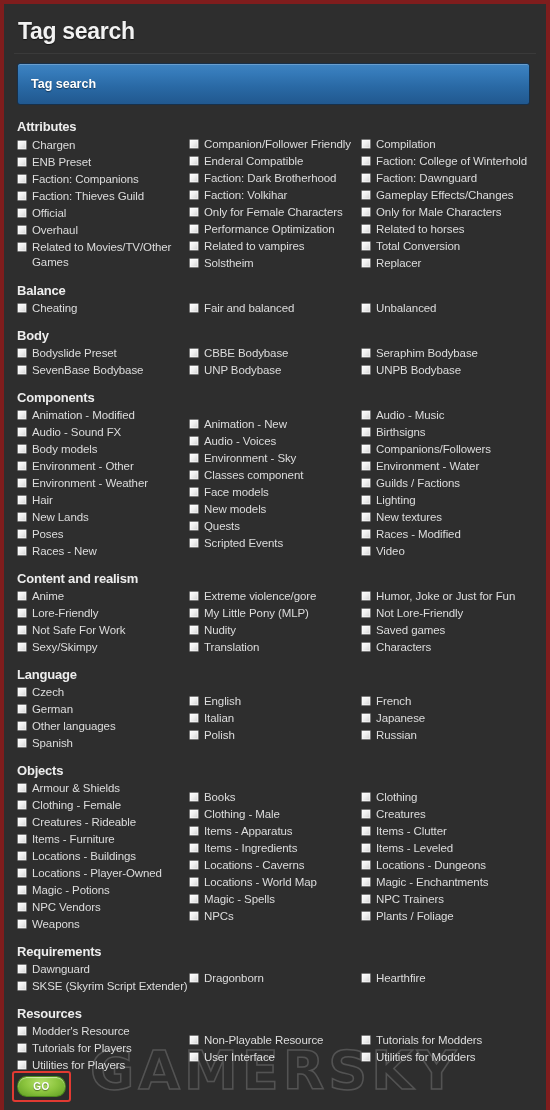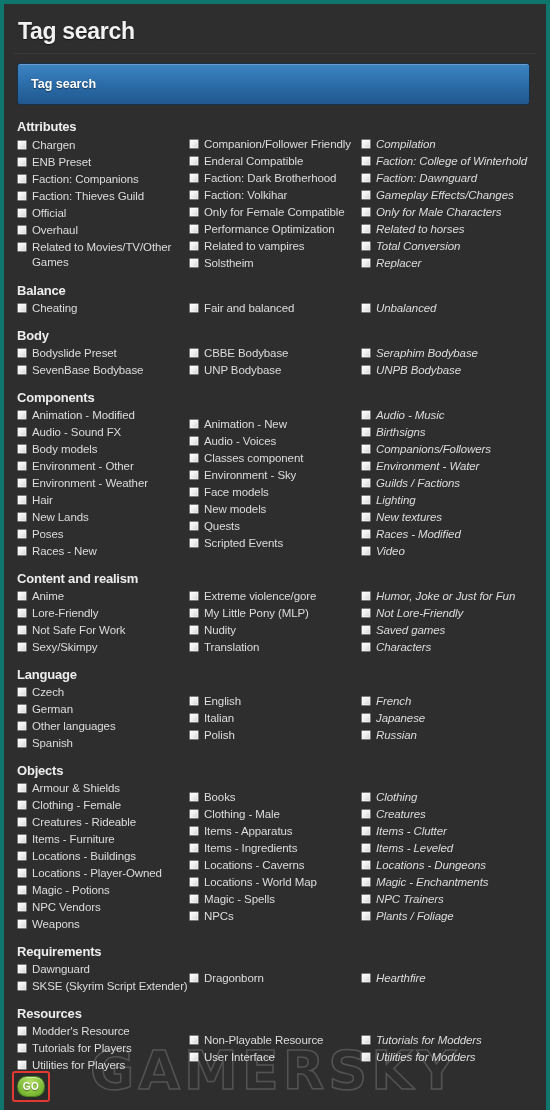--- a/index.html
+++ b/index.html
@@ -14,21 +14,21 @@
     background: #2b2b2b;
     font-family: "Liberation Sans", sans-serif;
     color: #d8d8d8;
     position: relative;
   }
 
   
   #page {
     position: absolute;
     inset: 0;
-    background: #0f766e;
+    background: #7f1d1d;
     padding: 4px 4px 0 4px;
   }
 
   #panel {
     background: #2e2e2e;
     width: 542px;
     height: 1106px;
     position: relative;
     overflow: hidden;
   }
@@ -87,21 +87,21 @@
   }
 
   .group-cols {
     display: flex;
     align-items: center;
   }
   .col {
     width: 172px;
     flex: 0 0 172px;
   }
-  .col:last-child { flex: 0 0 auto; width: auto; font-style: italic; }
+  .col:last-child { flex: 0 0 auto; width: auto; }
 
   .opt {
     display: flex;
     align-items: flex-start;
     margin-bottom: 2px;
     min-height: 15px;
     line-height: 15px;
     cursor: default;
   }
 
@@ -127,21 +127,21 @@
   .go-wrap {
     position: absolute;
     left: 8px;
     bottom: 8px;
     padding: 3px;
     border: 2px solid #e23a32;
     border-radius: 3px;
     background: #2b2b2b;
   }
   .go-btn {
-    width: 28px;
+    width: 49px;
     height: 21px;
     border-radius: 10px / 11px;
     background: radial-gradient(ellipse at 50% 28%, #b4e06a 0%, #8dc63f 48%, #5f9d22 100%);
     border: 1px solid #4e8a1c;
     display: flex;
     align-items: center;
     justify-content: center;
     box-shadow: inset 0 1px 1px rgba(255,255,255,.55);
   }
   .go-btn span {
@@ -229,21 +229,21 @@
               <label class="opt">
                 <span class="cbx"></span>
                 <span class="opt-label">Faction: Dark Brotherhood</span>
               </label>
               <label class="opt">
                 <span class="cbx"></span>
                 <span class="opt-label">Faction: Volkihar</span>
               </label>
               <label class="opt">
                 <span class="cbx"></span>
-                <span class="opt-label">Only for Female Compatible</span>
+                <span class="opt-label">Only for Female Characters</span>
               </label>
               <label class="opt">
                 <span class="cbx"></span>
                 <span class="opt-label">Performance Optimization</span>
               </label>
               <label class="opt">
                 <span class="cbx"></span>
                 <span class="opt-label">Related to vampires</span>
               </label>
               <label class="opt">
@@ -390,25 +390,25 @@
               <label class="opt">
                 <span class="cbx"></span>
                 <span class="opt-label">Animation - New</span>
               </label>
               <label class="opt">
                 <span class="cbx"></span>
                 <span class="opt-label">Audio - Voices</span>
               </label>
               <label class="opt">
                 <span class="cbx"></span>
+                <span class="opt-label">Environment - Sky</span>
+              </label>
+              <label class="opt">
+                <span class="cbx"></span>
                 <span class="opt-label">Classes component</span>
-              </label>
-              <label class="opt">
-                <span class="cbx"></span>
-                <span class="opt-label">Environment - Sky</span>
               </label>
               <label class="opt">
                 <span class="cbx"></span>
                 <span class="opt-label">Face models</span>
               </label>
               <label class="opt">
                 <span class="cbx"></span>
                 <span class="opt-label">New models</span>
               </label>
               <label class="opt">

